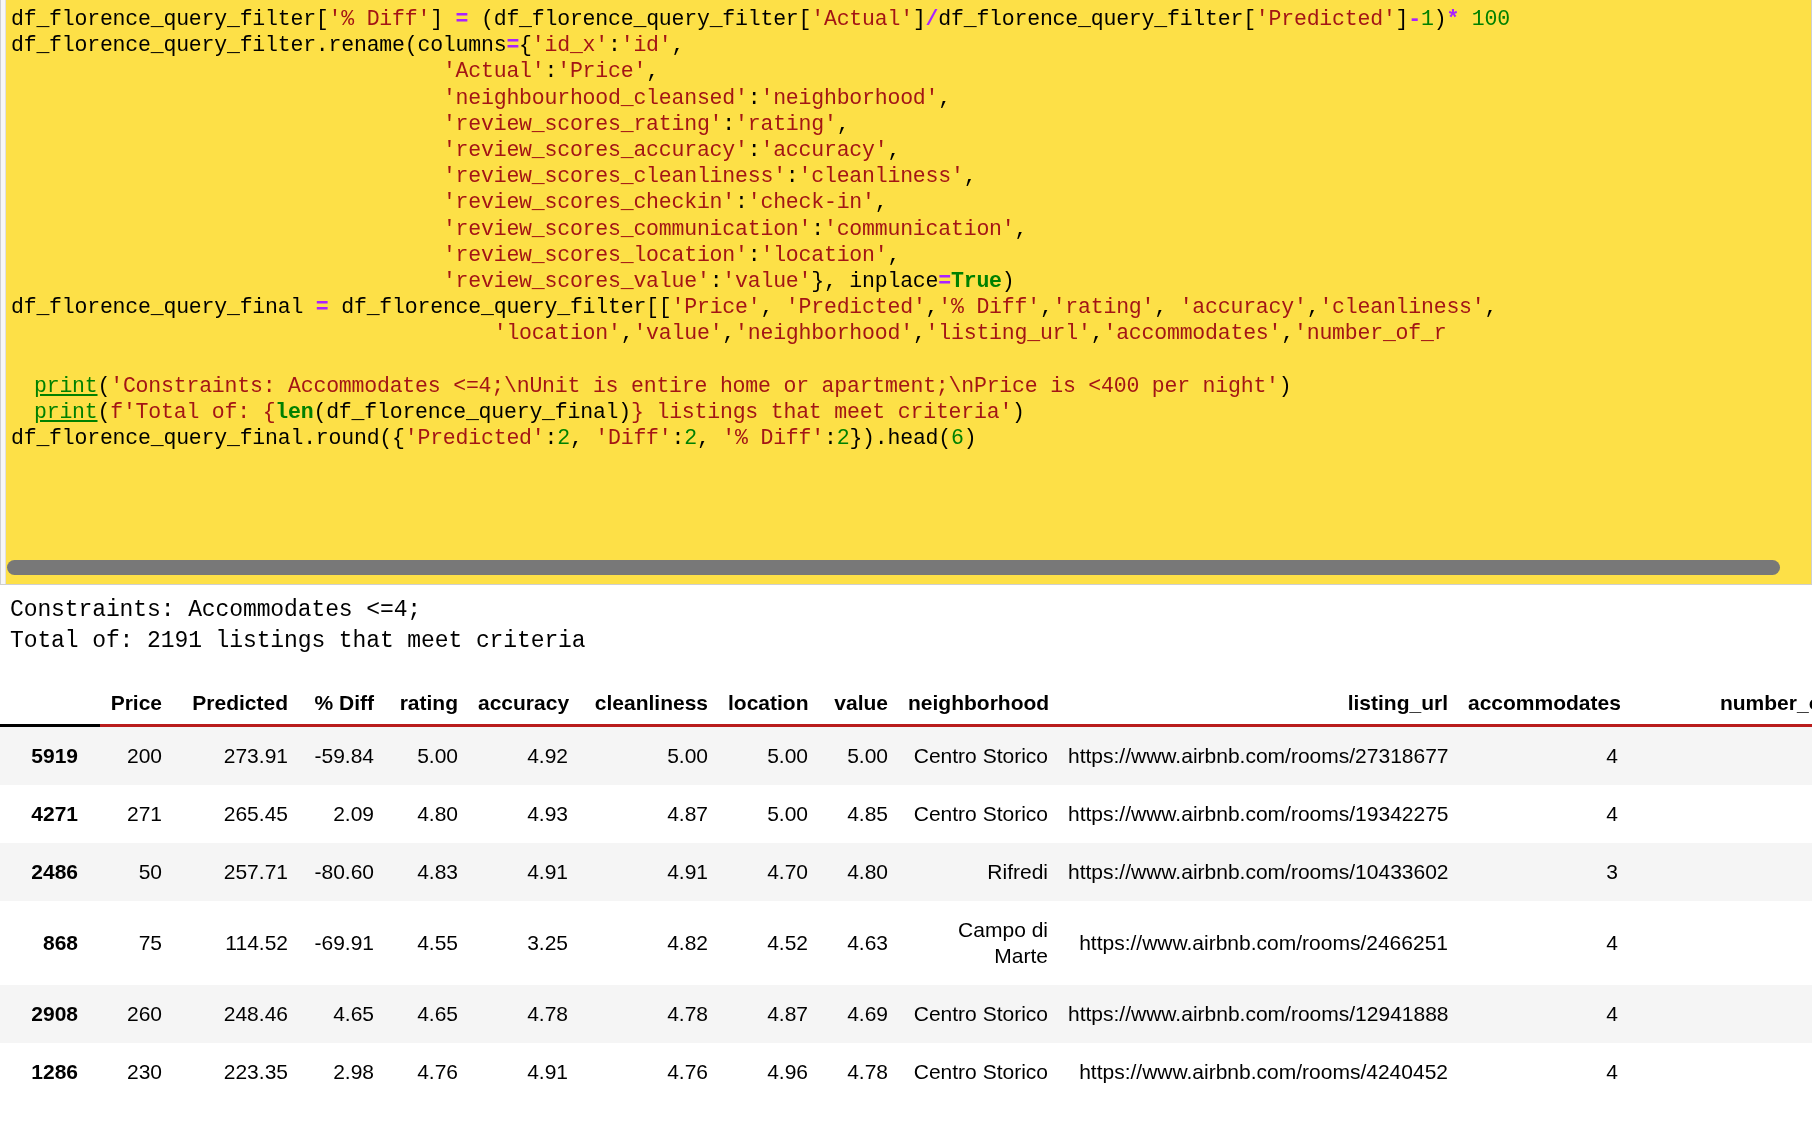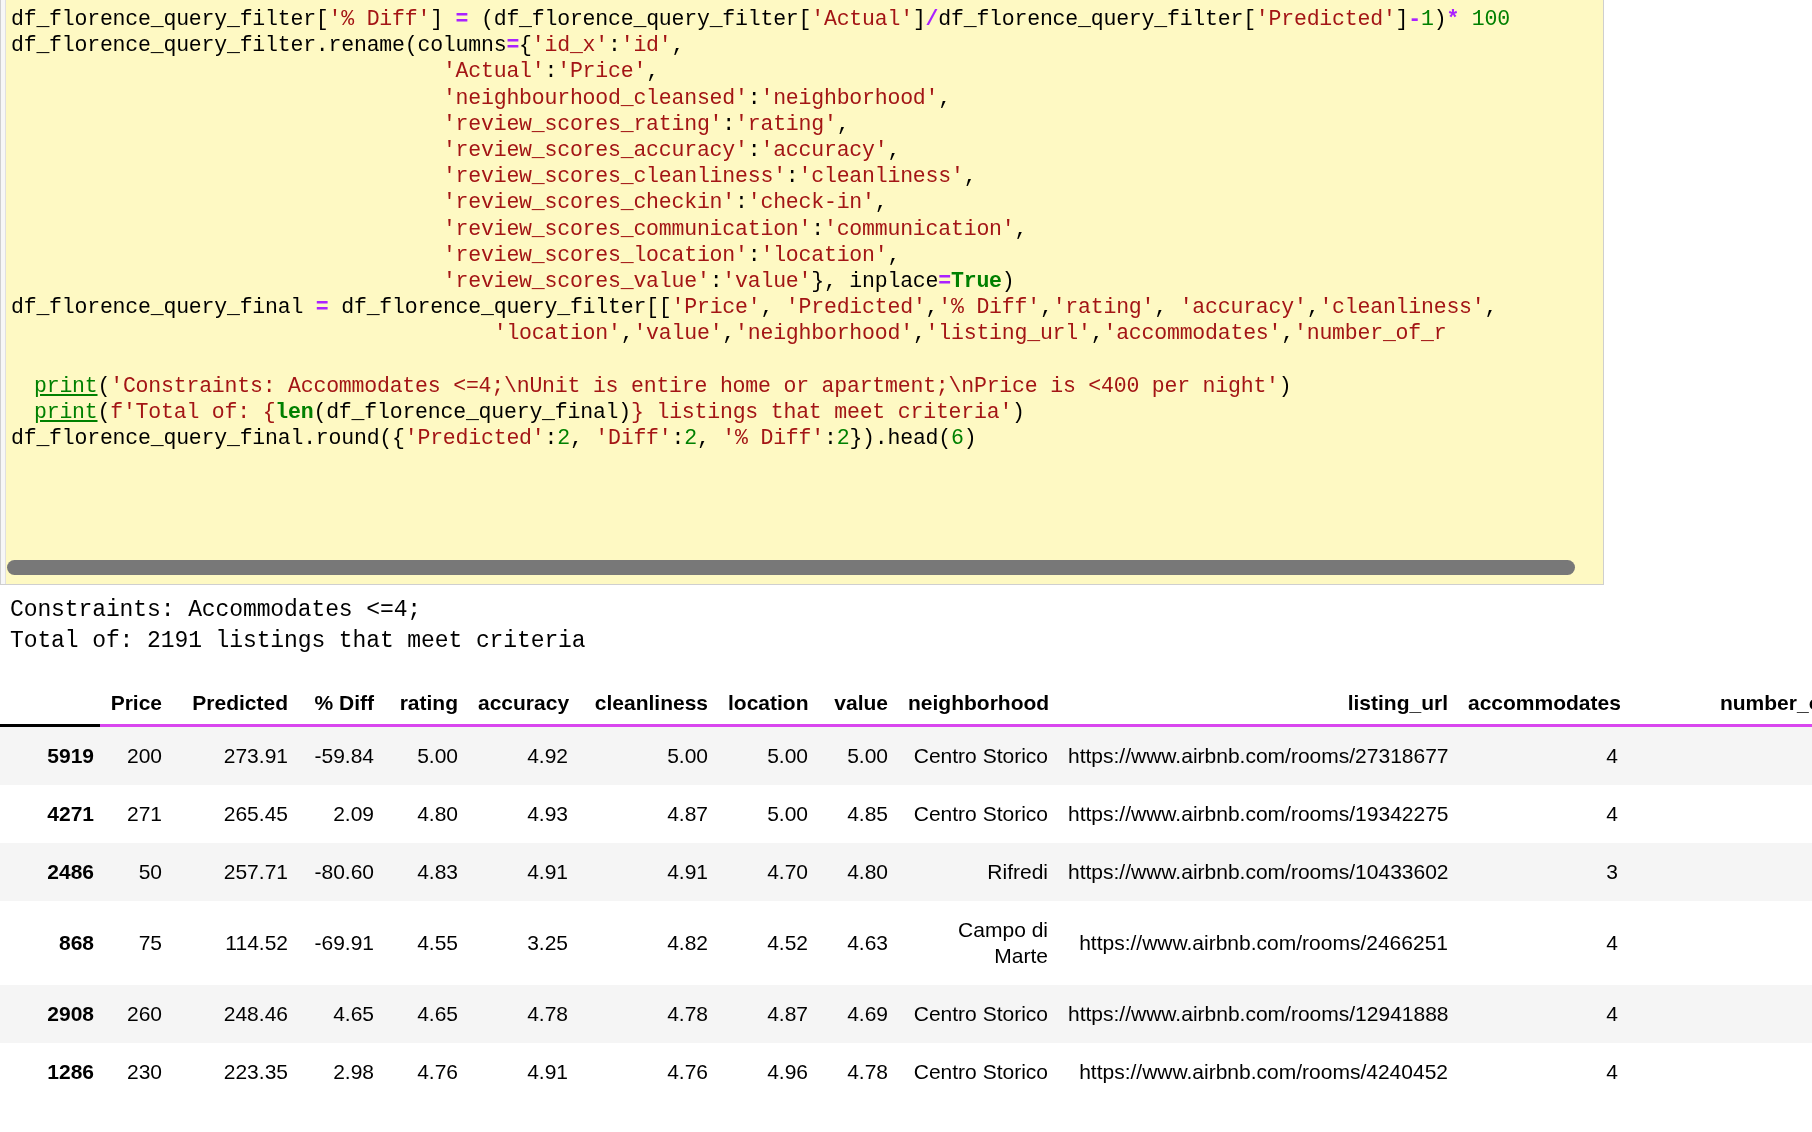--- a/index.html
+++ b/index.html
@@ -7,23 +7,23 @@
     margin: 0; padding: 0;
     background: #ffffff;
     width: 1812px; height: 1132px;
     overflow: hidden;
     font-family: "Liberation Sans", sans-serif;
   }
 
   
   .code-cell {
     position: relative;
-    width: 1604px;
+    width: 1812px;
     height: 585px;
-    background: #fef9c3;
+    background: #fde047;
     border: 1px solid #cfcfcf;
     border-top: none;
     overflow: hidden;
   }
   .code-cell .gutter-line {
     position: absolute;
     left: 0; top: 0; bottom: 0;
     width: 5px;
     background: #f7f7f7;
     border-right: 1px solid #e0e0e0;
@@ -83,40 +83,40 @@
   table.df {
     border-collapse: collapse;
     font-family: "Liberation Sans", sans-serif;
     font-size: 21px;
     color: #000000;
     table-layout: fixed;
     width: 1870px;
     margin-left: 0;
   }
   table.df thead th {
-    border-bottom: 3px solid #d946ef;
+    border-bottom: 3px solid #b91c1c;
     vertical-align: bottom;
     text-align: right;
     font-weight: bold;
     padding: 4px 10px 10px 10px;
     line-height: 22px;
     white-space: normal;
   }
   table.df thead th.idx { border-bottom: 3px solid #000000; }
   table.df tbody td {
     text-align: right;
     padding: 16px 10px;
     line-height: 26px;
     vertical-align: middle;
     white-space: normal;
   }
   table.df tbody th.rowidx {
     text-align: right;
     font-weight: bold;
-    padding: 16px 6px;
+    padding: 16px 22px;
     vertical-align: middle;
   }
   table.df tbody tr.odd  { background: #f5f5f5; }
   table.df tbody tr.even { background: #ffffff; }
 
   
   col.c-idx  { width: 100px; }
   col.c-price{ width: 72px; }
   col.c-pred { width: 126px; }
   col.c-diff { width: 86px; }

